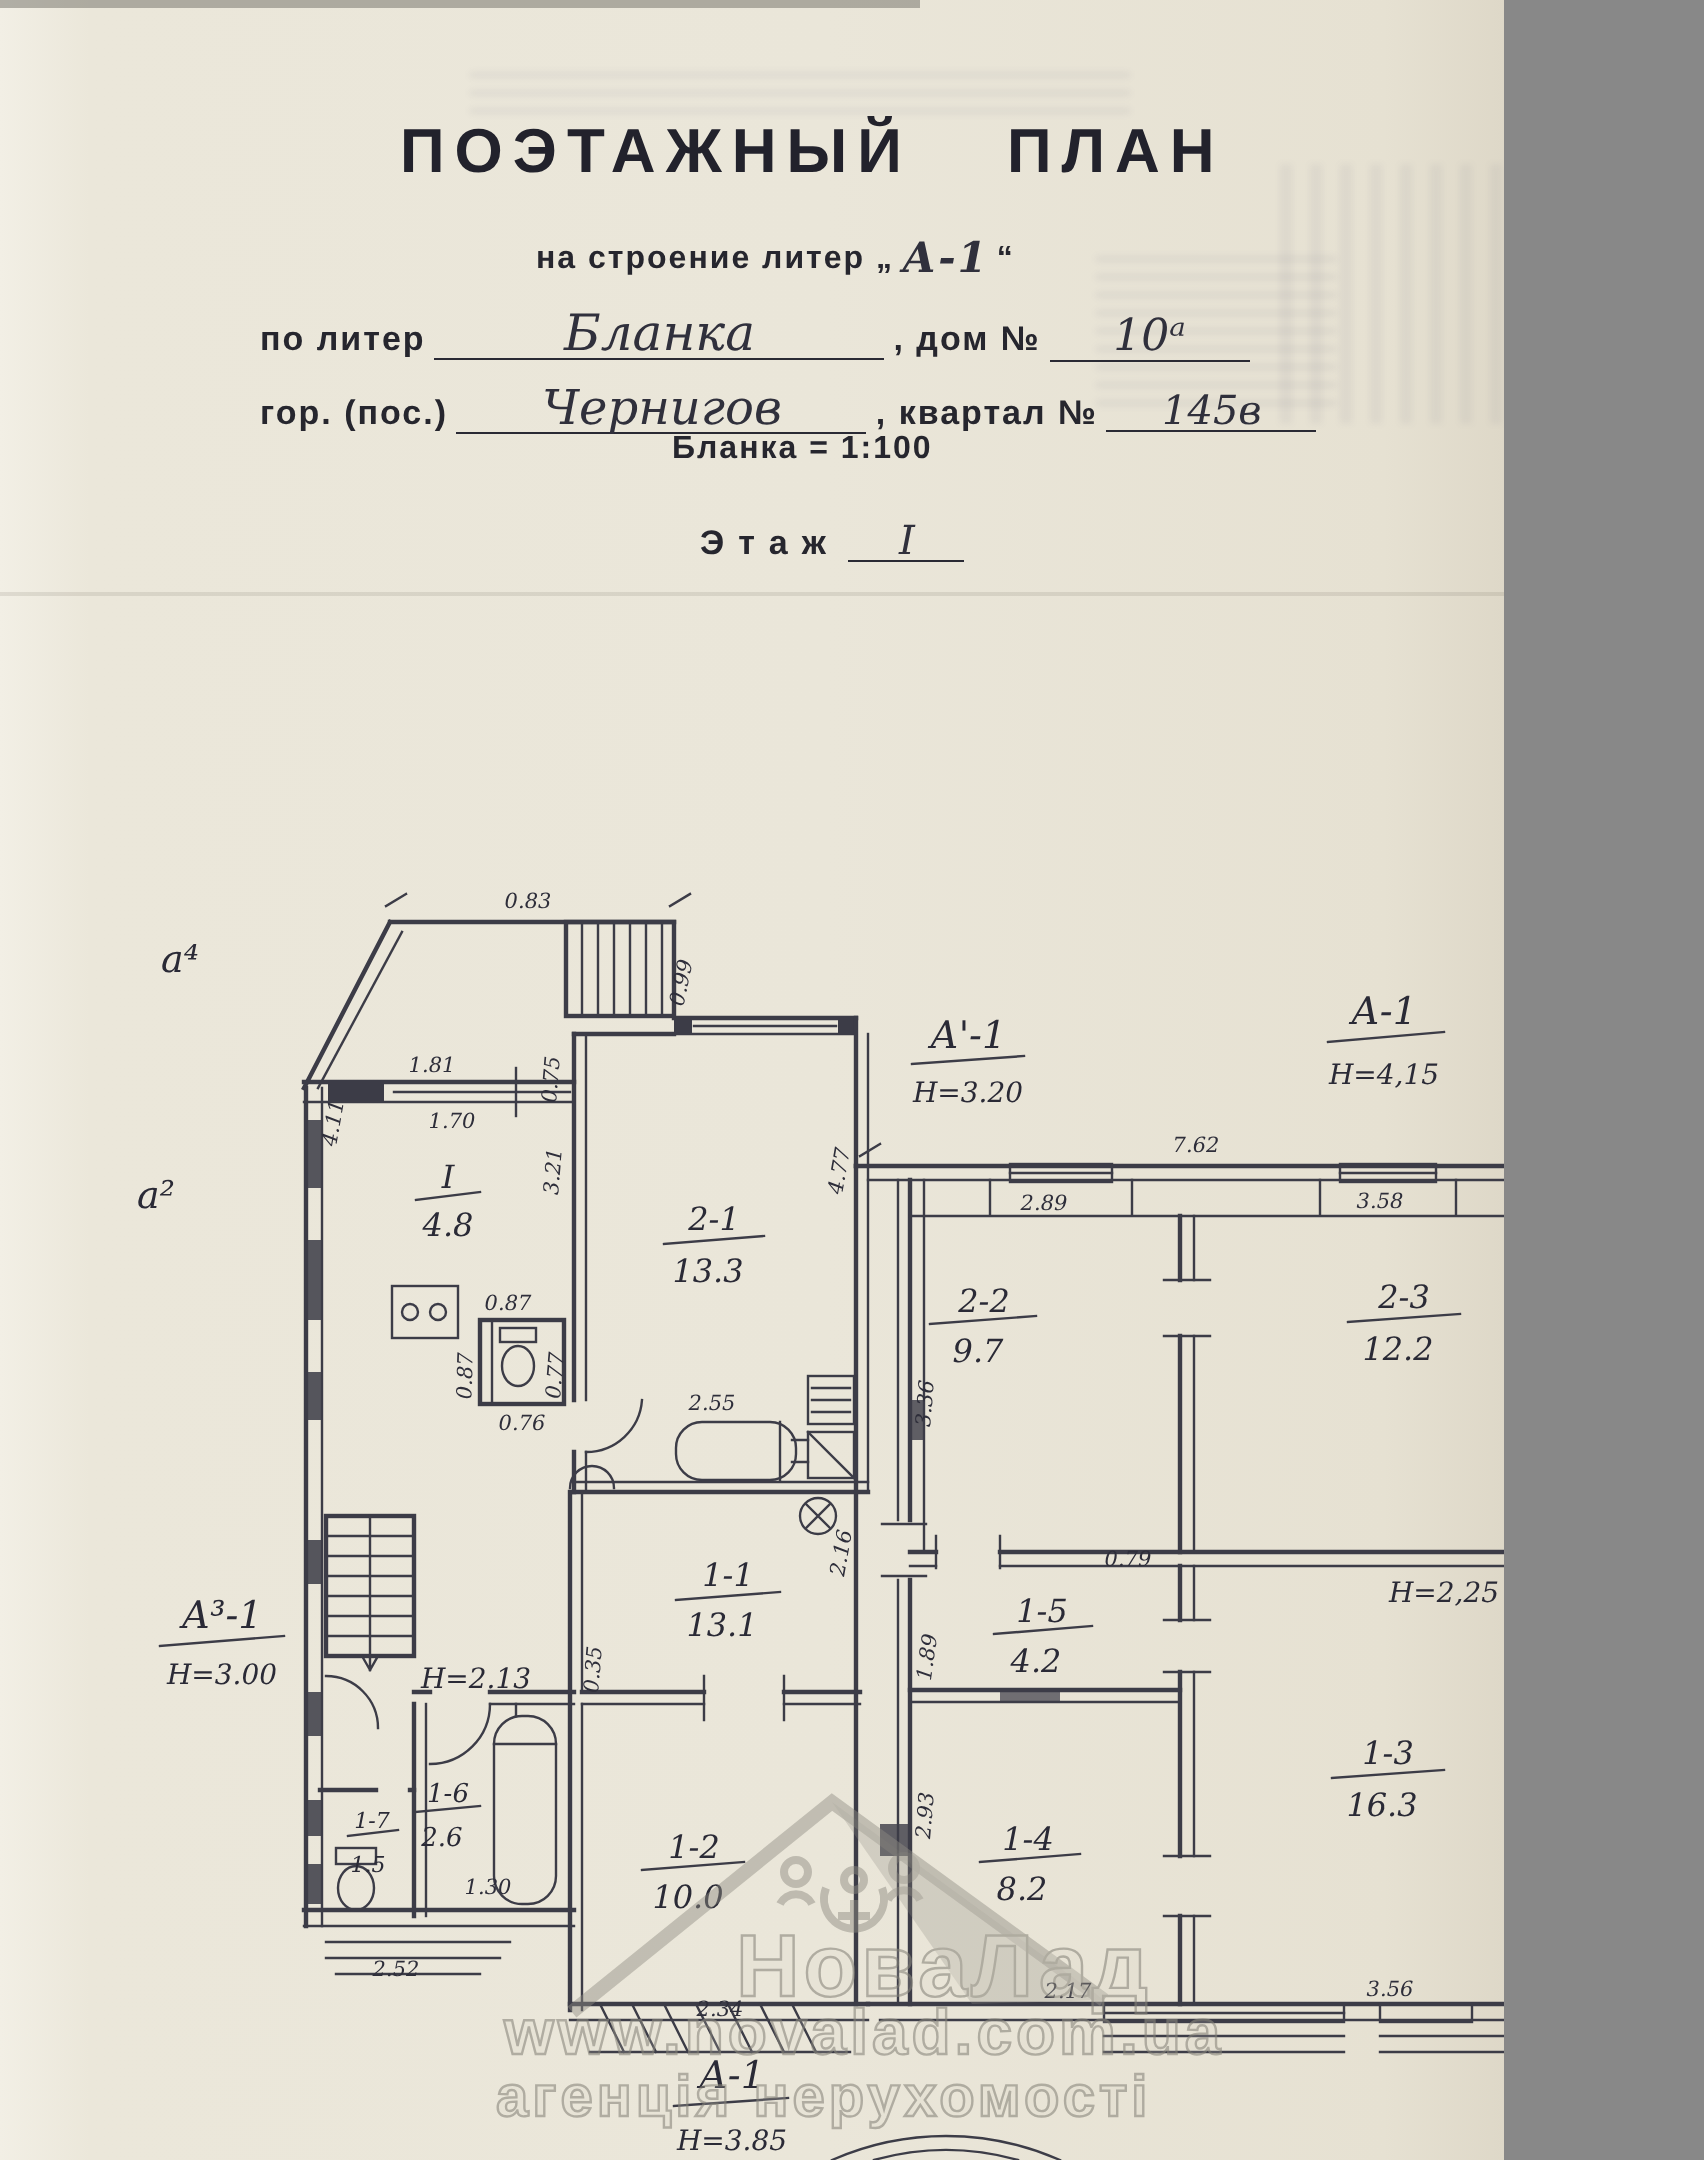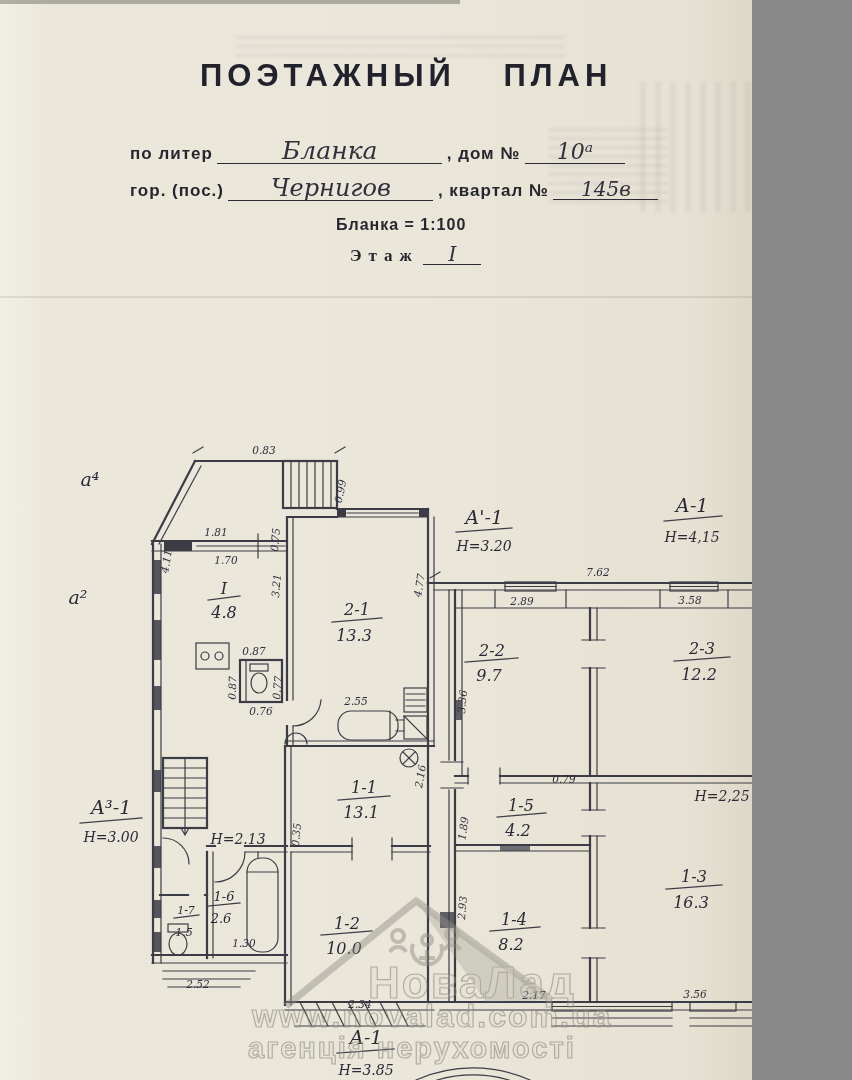--- a/index.html
+++ b/index.html
@@ -10,26 +10,26 @@
   .smudge{position:absolute;filter:blur(1.5px);opacity:.5;pointer-events:none;}
   .sm1{background:repeating-linear-gradient(180deg,rgba(95,95,120,.18) 0 3px,transparent 3px 9px);}
   .sm2{background:repeating-linear-gradient(90deg,rgba(95,95,120,.14) 0 6px,transparent 6px 15px);}
   .scanline-top{position:absolute;left:0;top:0;width:460px;height:4px;background:#6f6e66;opacity:.5;}
   .hdr{position:absolute;white-space:nowrap;}
   .title{left:200px;top:58px;font-size:31px;font-weight:bold;letter-spacing:5px;word-spacing:34px;color:#22222c;}
   .subtitle{left:268px;top:114px;font-size:16px;font-weight:bold;letter-spacing:1px;}
   .printed{font-weight:bold;font-size:17px;letter-spacing:1px;}
   .hand{font-family:"DejaVu Serif",serif;font-style:italic;color:#30303c;}
   .litera{font-size:21px;position:relative;top:2px;padding:0 4px;}
-  .fill{display:inline-block;border-bottom:1.6px solid #2a2a34;text-align:center;line-height:1;vertical-align:baseline;}
+  .fill{display:inline-block;border-bottom:1.6px solid #2a2a34;text-align:center;line-height:1;vertical-align:baseline;margin-top:16px;}
   .row1{left:130px;top:138px;}
   .row2{left:130px;top:176px;}
   .scaleline{left:336px;top:216px;font-size:16px;font-weight:bold;letter-spacing:1px;}
   .floorline{left:350px;top:244px;}
-  .floorlabel{letter-spacing:7px;font-family:Liberation Serif, serif;}
+  .floorlabel{letter-spacing:7px;}
   svg text{user-select:none;}
   .o{stroke:#3c3c47;stroke-width:2.2;fill:none;stroke-linecap:square;}
   .t{stroke:#3c3c47;stroke-width:1.2;fill:none;stroke-linecap:square;}
   .f{fill:#3c3c47;stroke:none;}
   .dim{font:italic 10.5px "DejaVu Serif",serif;fill:#2e2e3a;}
   .rn{font:italic 16px "DejaVu Serif",serif;fill:#2a2a36;}
   .rs{font:italic 13px "DejaVu Serif",serif;fill:#2a2a36;}
   .rt{font:italic 11px "DejaVu Serif",serif;fill:#2a2a36;}
   .hl{font:italic 19px "DejaVu Serif",serif;fill:#2a2a36;}
   .hs{font:italic 14px "DejaVu Serif",serif;fill:#2a2a36;}
@@ -42,20 +42,23 @@
 <div class="paper">
 
   <div class="scanline-top"></div>
   <div class="crease" style="top:296px"></div>
   <div class="smudge sm1" style="left:235px;top:36px;width:330px;height:24px"></div>
   <div class="smudge sm2" style="left:640px;top:82px;width:165px;height:130px"></div>
   <div class="smudge sm1" style="left:548px;top:128px;width:120px;height:80px"></div>
 
   <div class="hdr title">ПОЭТАЖНЫЙ ПЛАН</div>
 
+  <div class="hdr subtitle">
+    <span>на строение литер „</span><span class="hand litera">А-1</span><span>“</span>
+  </div>
 
   <div class="hdr row1">
     <span class="printed">по литер</span>
     <span class="fill hand" style="width:225px;font-size:25px">Бланка</span>
     <span class="printed">, дом №</span>
     <span class="fill hand" style="width:100px;font-size:22px">10ᵃ</span>
   </div>
 
   <div class="hdr row2">
     <span class="printed">гор. (пос.)</span>

